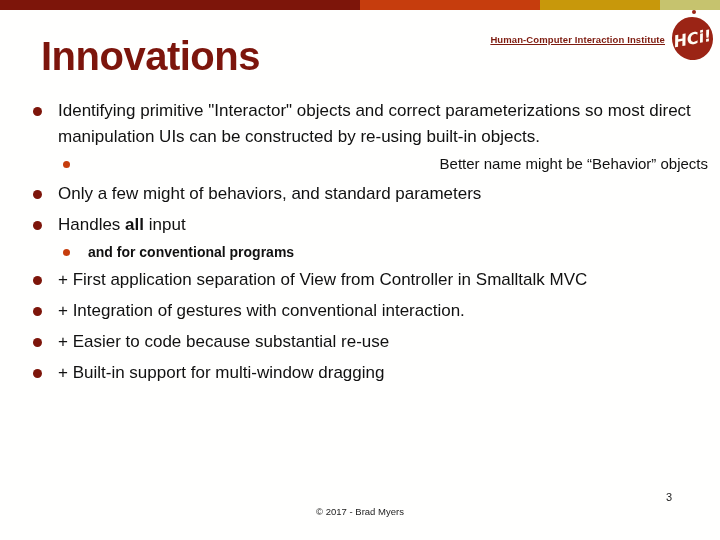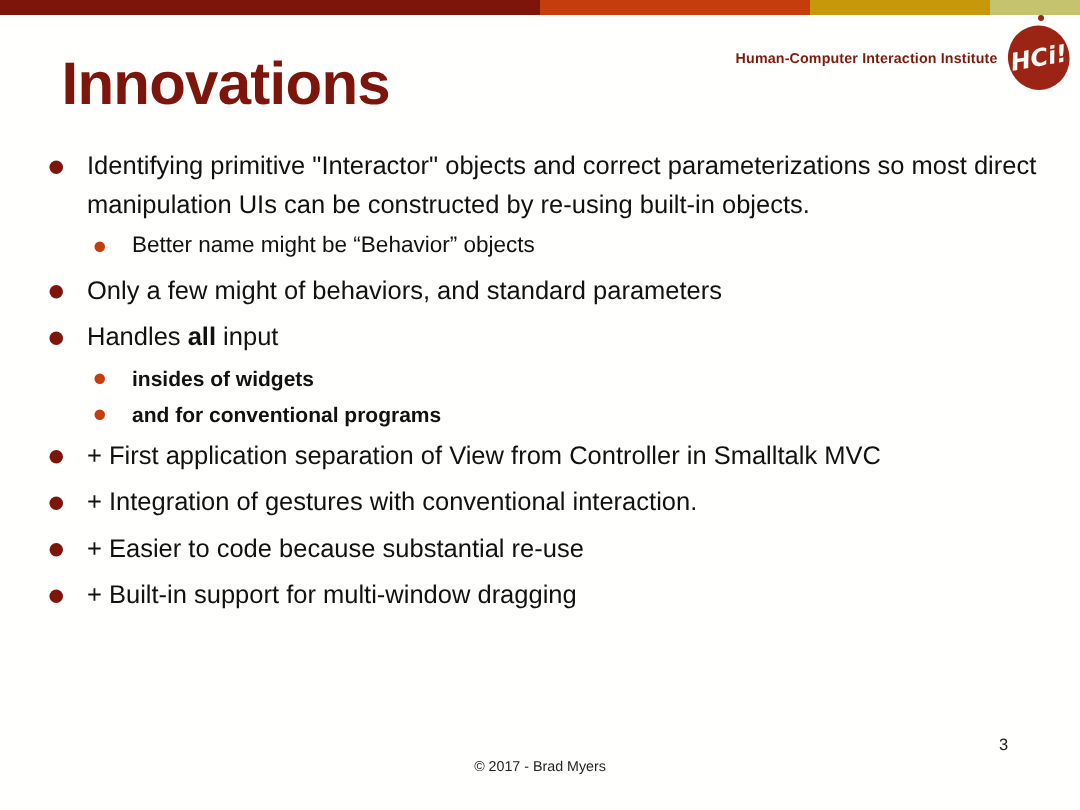--- a/index.html
+++ b/index.html
@@ -19,21 +19,21 @@
   .topbar .seg3 { width: 120px; background: #c8980b; }
   .topbar .seg4 { width: 60px;  background: #c6c36e; }
 
   
   .header-right {
     position: absolute; top: 12px; right: 6px;
     display: flex; align-items: center; gap: 5px;
   }
   .institute {
     color: #7d1a0e; font-size: 9.5px; font-weight: 700;
-    letter-spacing: 0.1px; margin-top: 6px;
+    letter-spacing: 0.1px; margin-top: 6px; text-decoration: underline;
   }
   .logo-wrap { position: relative; width: 44px; height: 48px; }
   .logo-circle {
     position: absolute; left: 2px; top: 5px;
     width: 41px; height: 43px; border-radius: 50%;
     background: #9b2415; color: #fffdf5;
     display: flex; align-items: center; justify-content: center;
     transform: rotate(-10deg);
     font-family: "DejaVu Sans", sans-serif;
     font-size: 16px; font-weight: 700; font-style: italic;
@@ -55,21 +55,21 @@
     position: absolute; top: 98px; left: 0; width: 720px;
     padding-right: 12px;
     color: #111111;
   }
   .item { position: relative; }
   .item .bullet { position: absolute; border-radius: 50%; }
 
   .item.l1 { font-size: 17px; line-height: 26px; padding-left: 58px; margin-bottom: 5px; }
   .item.l1 .bullet { left: 33px; top: 8.5px; width: 9px; height: 9px; background: #7d150a; }
 
-  .item.l2a { font-size: 15px; line-height: 18px; padding-left: 88px; margin-top: 3px; margin-bottom: 8px; }
+  .item.l2a { font-size: 15px; line-height: 18px; padding-left: 88px; margin-top: 3px; margin-bottom: 8px; text-align: right; }
   .item.l2a .bullet { left: 63px; top: 5.5px; width: 7px; height: 7px; background: #c63d0d; }
 
   .item.l2b { font-size: 14px; font-weight: 700; line-height: 18px; padding-left: 88px; margin-bottom: 6px; }
   .item.l2b .bullet { left: 63px; top: 5.5px; width: 7px; height: 7px; background: #c63d0d; }
   .item.l2b + .item.l1 { margin-top: 2px; }
 
   .item b { font-weight: 700; }
 
   
   .footer-copyright {
@@ -101,21 +101,20 @@
     </span>
   </div>
 
   <div class="title">Innovations</div>
 
   <div class="content" id="content">
       <div class="item l1"><span class="bullet"></span><span><span>Identifying primitive "Interactor" objects and correct parameterizations so most direct manipulation UIs can be constructed by re-using built-in objects.</span></span></div>
       <div class="item l2a"><span class="bullet"></span><span><span>Better name might be “Behavior” objects</span></span></div>
       <div class="item l1"><span class="bullet"></span><span><span>Only a few might of behaviors, and standard parameters</span></span></div>
       <div class="item l1"><span class="bullet"></span><span><span>Handles </span><b>all</b><span> input</span></span></div>
-      <div class="item l2b"><span class="bullet"></span><span><span>insides of widgets</span></span></div>
       <div class="item l2b"><span class="bullet"></span><span><span>and for conventional programs</span></span></div>
       <div class="item l1"><span class="bullet"></span><span><span>+ First application separation of View from Controller in Smalltalk MVC</span></span></div>
       <div class="item l1"><span class="bullet"></span><span><span>+ Integration of gestures with conventional interaction.</span></span></div>
       <div class="item l1"><span class="bullet"></span><span><span>+ Easier to code because substantial re-use</span></span></div>
       <div class="item l1"><span class="bullet"></span><span><span>+ Built-in support for multi-window dragging</span></span></div>
     </div>
 
   <div class="footer-copyright">© 2017 - Brad Myers</div>
   <div class="page-number">3</div>
 

